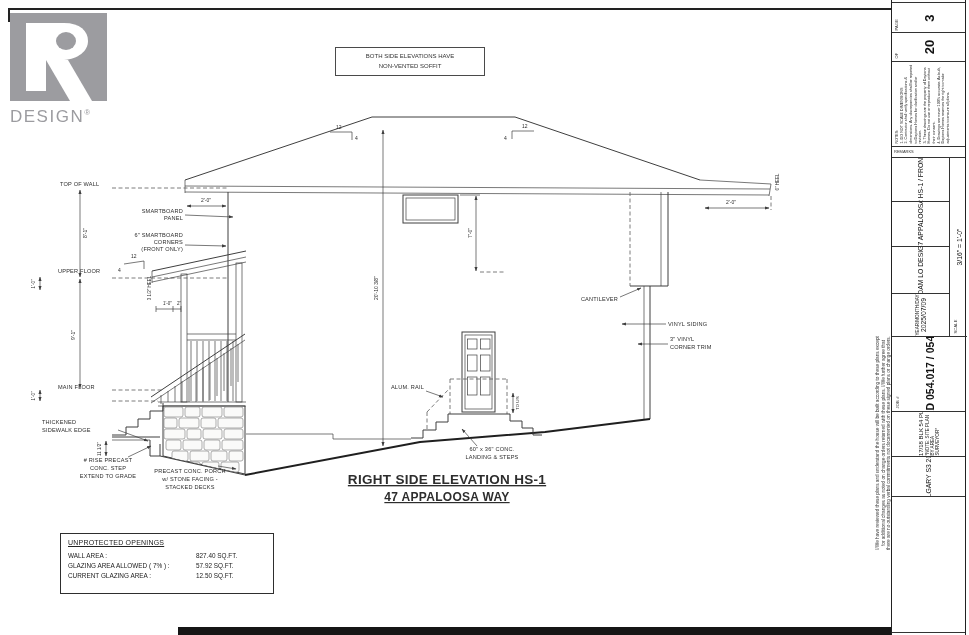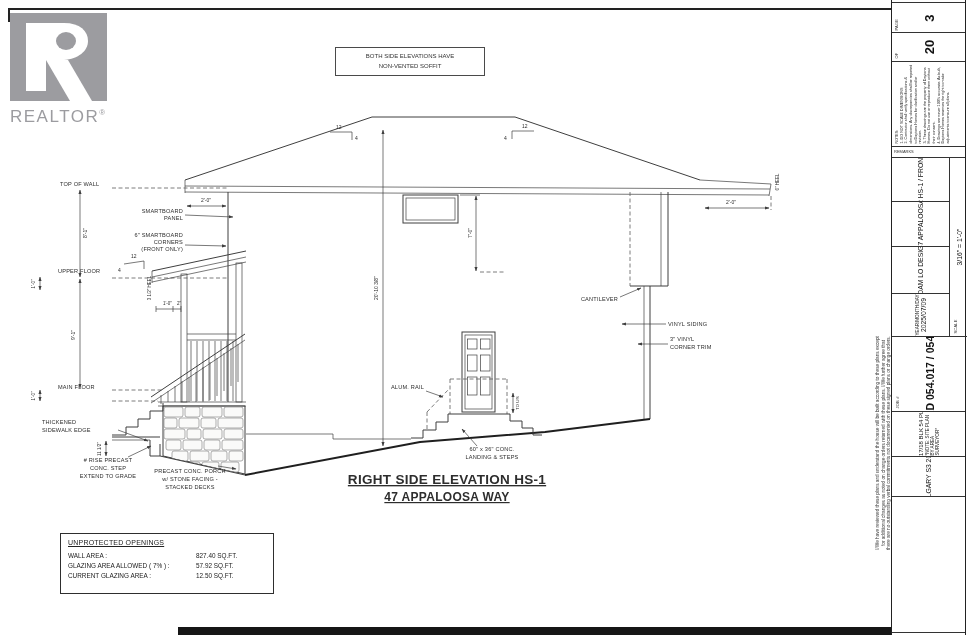--- a/index.html
+++ b/index.html
@@ -289,21 +289,21 @@
   </svg>
 
   <div id="logo">
     <svg width="97" height="88" viewBox="0 0 97 88">
       <rect x="0" y="0" width="97" height="88" fill="#9c9ca0"></rect>
       <rect x="16" y="10" width="20" height="68" fill="#fff"></rect>
       <path d="M36,10 L54,10 C70,10 78,18 78,28 C78,38 68,46 54,47 L36,47 Z" fill="#fff"></path>
       <ellipse cx="56" cy="28" rx="10" ry="9" fill="#9c9ca0"></ellipse>
       <path d="M36,47 L58,47 L82,88 L60,88 Z" fill="#fff"></path>
     </svg>
-    <div class="brand"><span>REALTOR</span><sup>®</sup></div>
+    <div class="brand"><span>DESIGN</span><sup>®</sup></div>
   </div>
 
   <div id="topnote">
     <div>BOTH SIDE ELEVATIONS HAVE</div>
     <div>NON-VENTED SOFFIT</div>
   </div>
 
   <div id="openings">
     <div class="ot">UNPROTECTED OPENINGS</div>
     <div class="orow">

